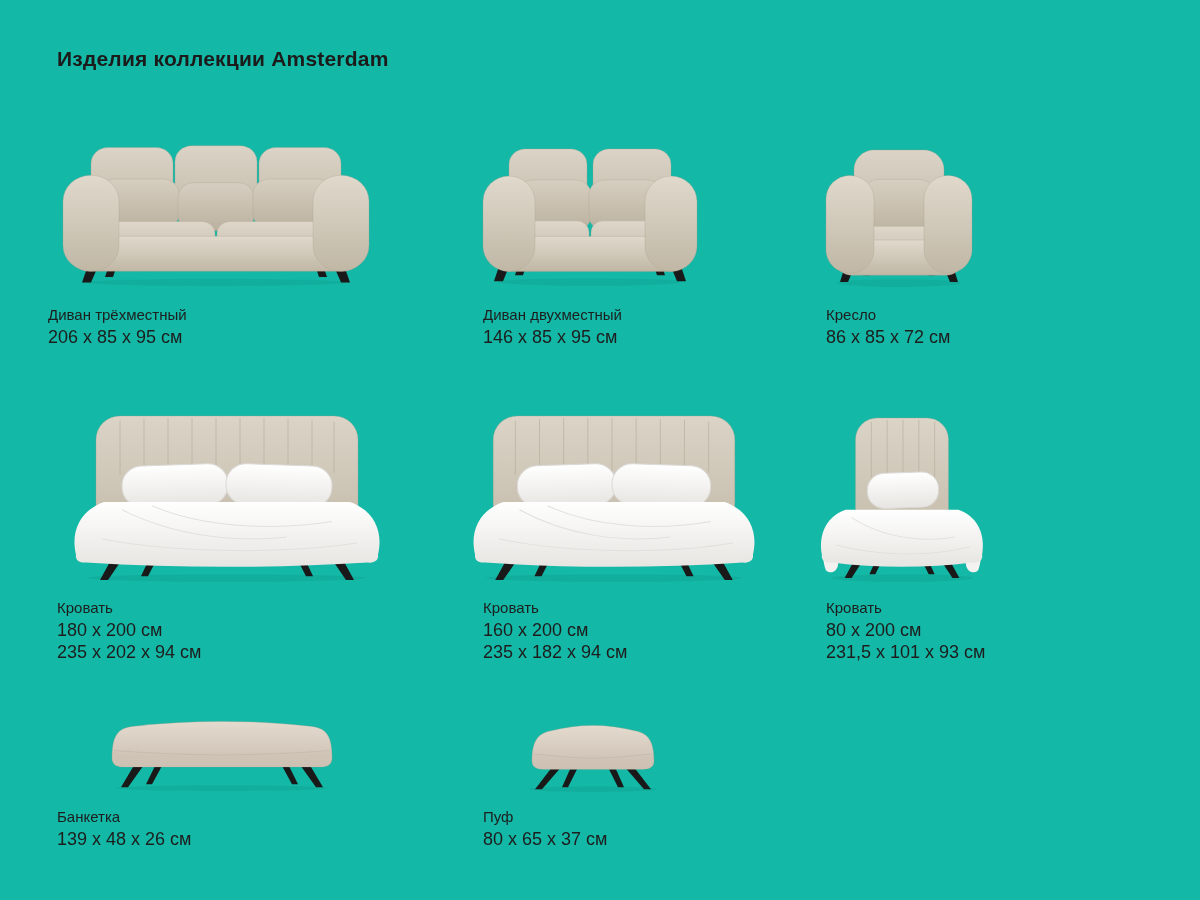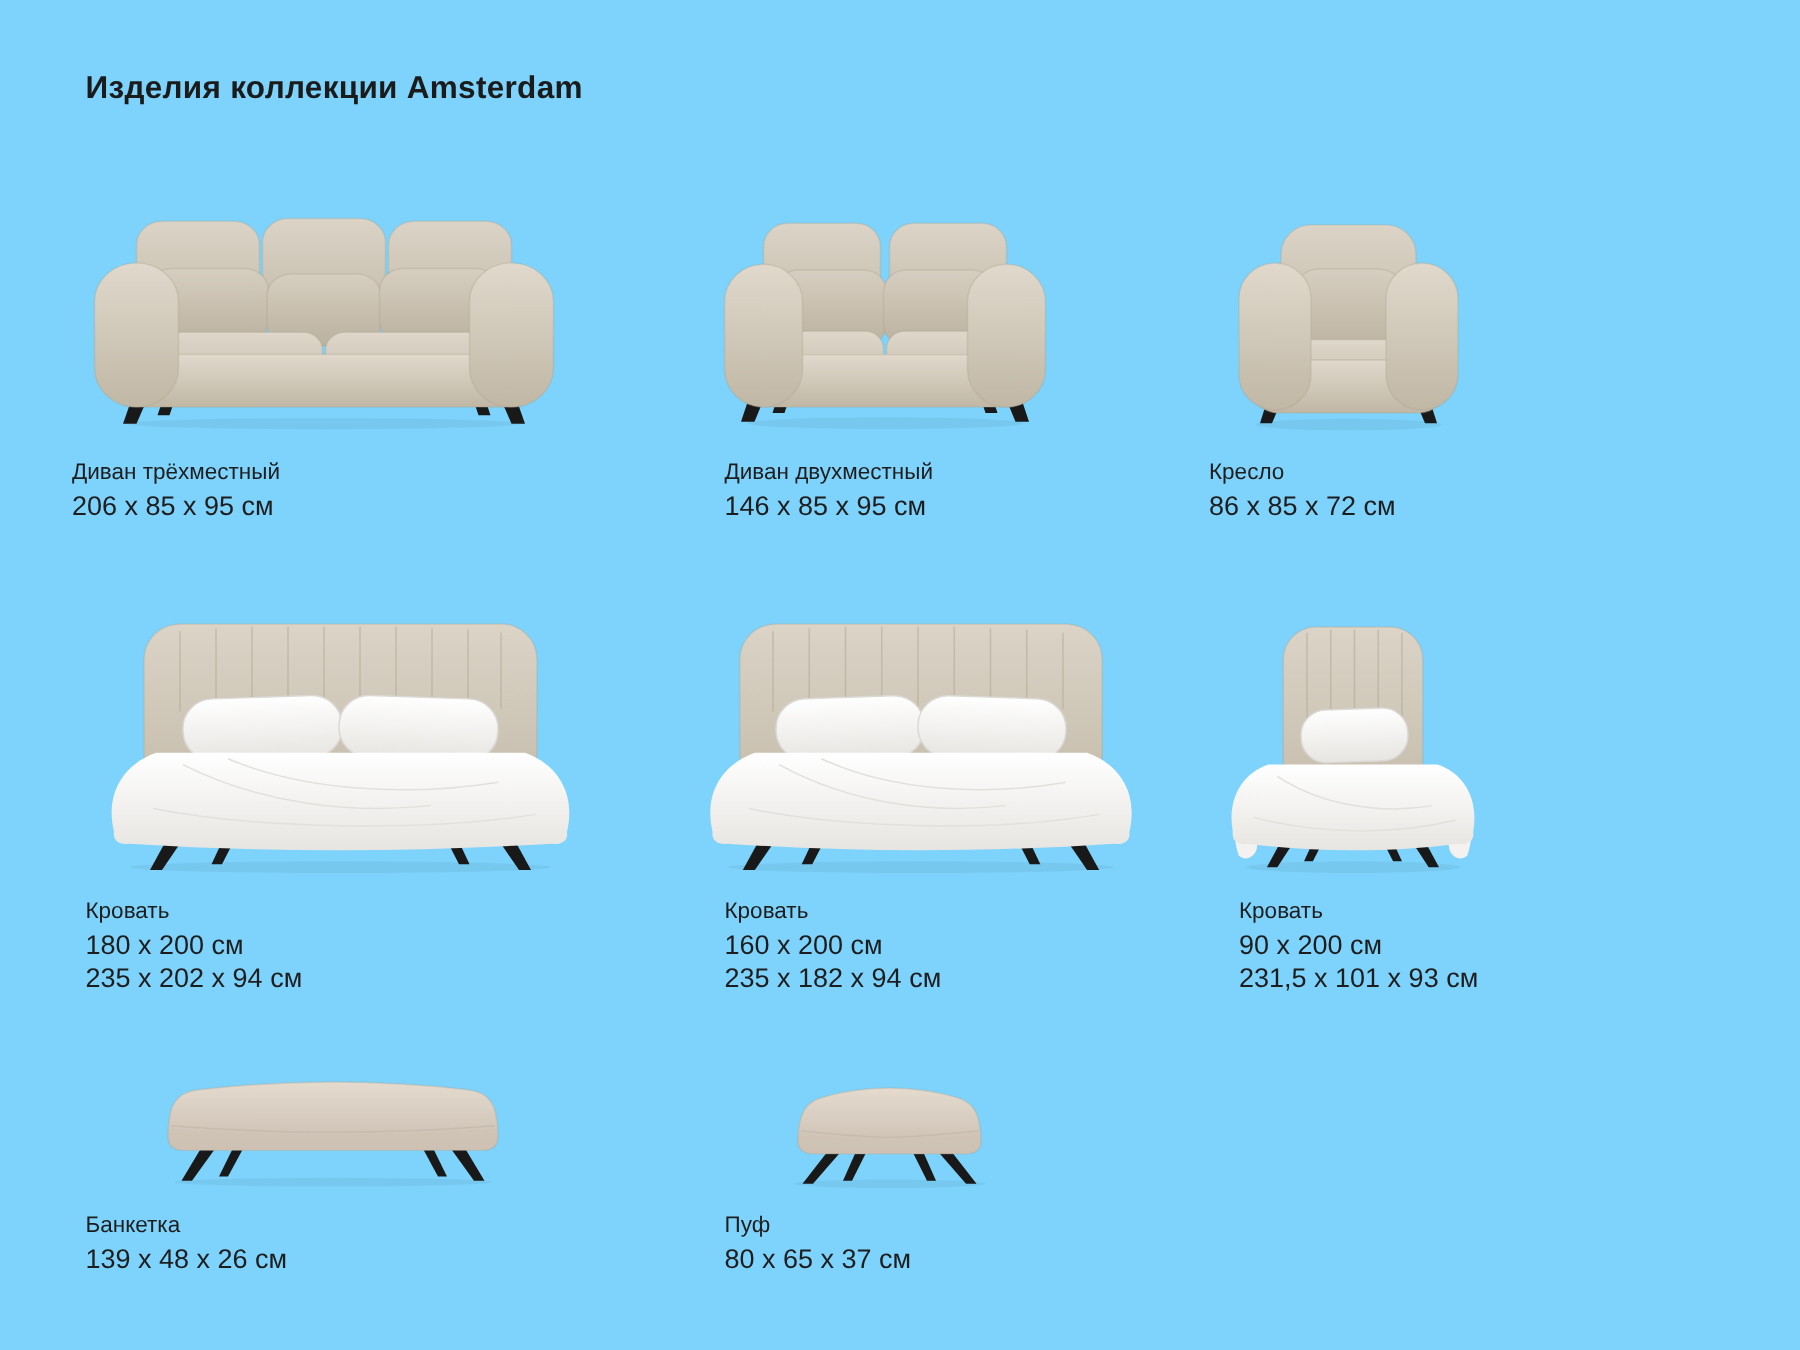--- a/index.html
+++ b/index.html
@@ -1,17 +1,17 @@
 <!DOCTYPE html>
 <html lang="ru"><head>
 <meta charset="utf-8">
 <style>
   html,body{margin:0;padding:0;background:#ffffff;}
   .canvas{
-    position:relative;width:1200px;height:900px;background:#7dd3fc;overflow:hidden;
+    position:relative;width:1200px;height:900px;background:#14b8a6;overflow:hidden;
     font-family:"Liberation Sans","DejaVu Sans",sans-serif;color:#1d1d1d;
   }
   .page-title{
     position:absolute;left:57px;top:47px;margin:0;
     font-size:21px;font-weight:700;letter-spacing:.2px;color:#1b1b1b;
   }
   .cell{position:absolute;margin:0;padding:0;}
   .cell svg{display:block;width:100%;height:100%;}
   .caption{position:absolute;white-space:nowrap;}
   .cap-name{font-size:15px;line-height:22px;color:#1d1d1d;}
@@ -240,40 +240,40 @@
   <div class="caption" style="left:48px;top:304px">
     <div class="cap-name">Диван трёхместный</div>
     <div class="cap-dim">206 x 85 x 95 см</div>
   </div>
 
   <div class="caption" style="left:483px;top:304px">
     <div class="cap-name">Диван двухместный</div>
     <div class="cap-dim">146 x 85 x 95 см</div>
   </div>
 
-  <div class="caption" style="left:806px;top:304px">
+  <div class="caption" style="left:826px;top:304px">
     <div class="cap-name">Кресло</div>
     <div class="cap-dim">86 x 85 x 72 см</div>
   </div>
 
   <div class="caption" style="left:57px;top:597px">
     <div class="cap-name">Кровать</div>
     <div class="cap-dim">180 x 200 см</div>
     <div class="cap-dim">235 x 202 x 94 см</div>
   </div>
 
   <div class="caption" style="left:483px;top:597px">
     <div class="cap-name">Кровать</div>
     <div class="cap-dim">160 x 200 см</div>
     <div class="cap-dim">235 x 182 x 94 см</div>
   </div>
 
   <div class="caption" style="left:826px;top:597px">
     <div class="cap-name">Кровать</div>
-    <div class="cap-dim">90 x 200 см</div>
+    <div class="cap-dim">80 x 200 см</div>
     <div class="cap-dim">231,5 x 101 x 93 см</div>
   </div>
 
   <div class="caption" style="left:57px;top:806px">
     <div class="cap-name">Банкетка</div>
     <div class="cap-dim">139 x 48 x 26 см</div>
   </div>
 
   <div class="caption" style="left:483px;top:806px">
     <div class="cap-name">Пуф</div>

